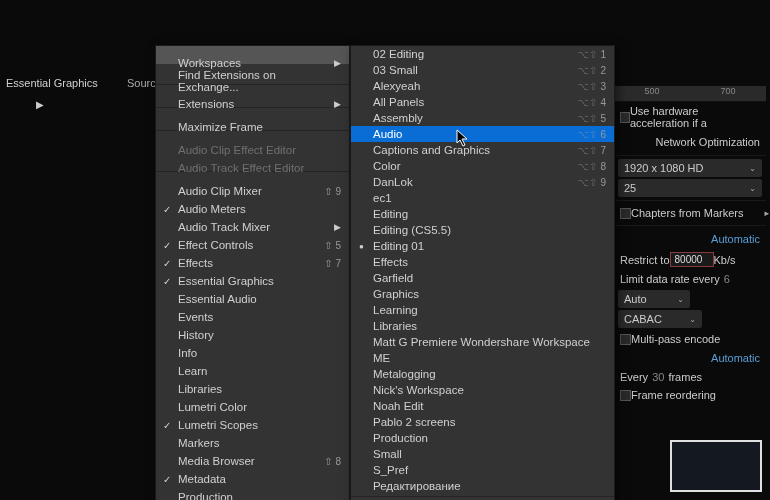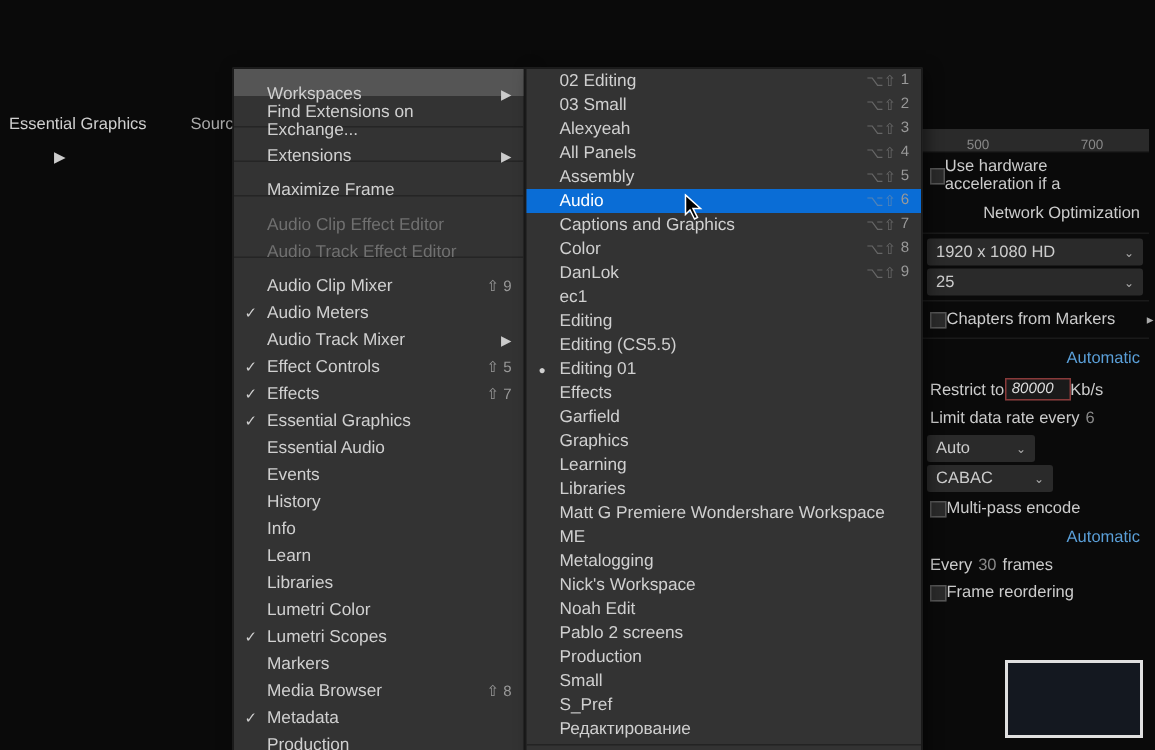--- a/index.html
+++ b/index.html
@@ -18,26 +18,26 @@
   .menu1 .sc { position: absolute; right: 8px; font-size: 10px; color: #999; }
   .menu2 { position: absolute; top: 45px; left: 350px; width: 265px; background: #333333; border: 1px solid #1a1a1a; box-shadow: 3px 3px 10px rgba(0,0,0,.5); z-index: 21; }
   .menu2 .row { display: flex; align-items: center; height: 16px; padding: 0 10px 0 22px; position: relative; font-size: 11.5px; }
   .menu2 .row.sel { background: #0a6dd6; color: #fff; }
   .menu2 .sc { position: absolute; right: 8px; font-size: 10px; color: #999; display: flex; gap: 3px; }
   .menu2 .sc .d { opacity: .5; }
   .menu2 .sep { height: 1px; background: #232323; margin: 2px 0; }
   .menu2 .bullet { position: absolute; left: 8px; font-size: 8px; }
   .cursor { position: absolute; top: 129px; left: 456px; z-index: 30; pointer-events: none; }
   .rpanel { position: absolute; top: 86px; right: 4px; width: 152px; color: #ccc; font-size: 11px; }
-  .rpanel .ruler { height: 16px; background: #2a2a2a; display: flex; justify-content: space-around; font-size: 9px; color: #888; align-items: flex-end; border-bottom: 1px solid #111; }
+  .rpanel .ruler { height: 16px; background: #2a2a2a; display: flex; justify-content: space-around; font-size: 9px; color: #888; align-items: flex-start; border-bottom: 1px solid #111; }
   .rpanel .item { padding: 4px 6px; text-align: right; }
   .rpanel .sep2 { height: 1px; background: #1a1a1a; margin: 3px 0; }
   .rpanel .dd { background: #2a2a2a; padding: 3px 6px; display: flex; justify-content: space-between; align-items: center; margin: 2px 4px; border-radius: 2px; text-align: center; }
   .rpanel .chev { font-size: 8px; color: #aaa; }
-  .rpanel .inp { background: #1a1a1a; border: 1px solid #8a3a3a; padding: 1px 4px; width: 44px; color: #ddd; font-size: 10px; display: inline-block; font-style: italic; }
+  .rpanel .inp { background: #1a1a1a; border: 1px solid #8a3a3a; padding: 1px 4px; width: 44px; color: #ddd; font-size: 10px; display: inline-block; }
   .rpanel .inp2 { color: #888; padding: 0 4px; }
   .rpanel .line { padding: 3px 6px; display: flex; align-items: center; gap: 0; }
   .rpanel .cb { width: 11px; height: 11px; background: #2a2a2a; border: 1px solid #555; display: inline-block; }
   .rpanel .link { color: #5a9fd8; }
   .rpanel .caret { position: absolute; right: -3px; font-size: 9px; color: #aaa; }
   .thumb { position: absolute; bottom: 8px; right: 8px; width: 92px; height: 52px; background: #141820; border: 2px solid #e0e0e0; }
 </style>
 </head>
 <body>
 

